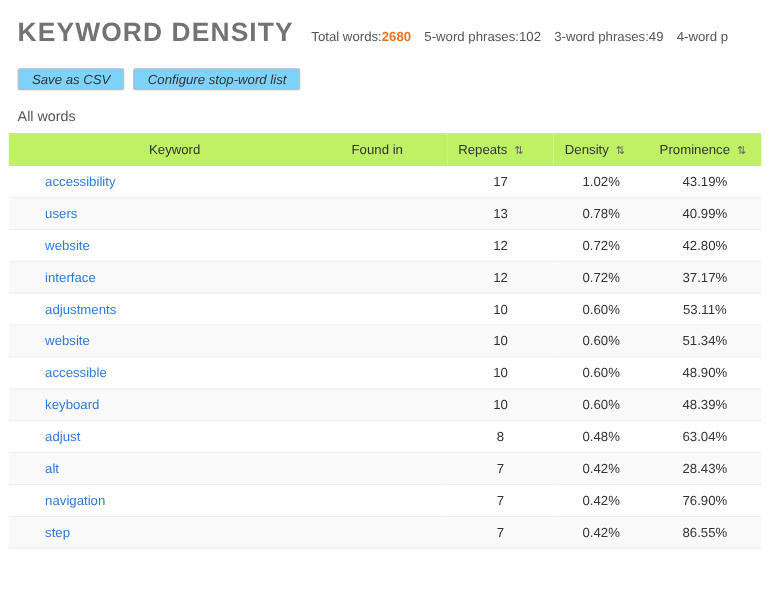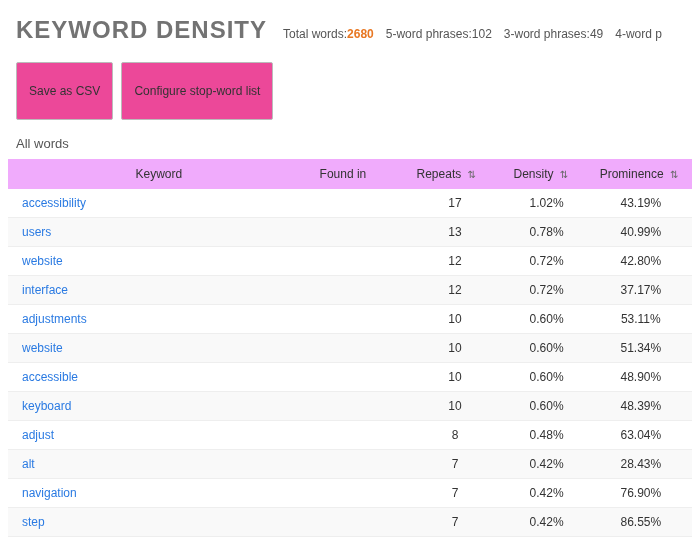--- a/index.html
+++ b/index.html
@@ -48,45 +48,46 @@
     }
 
     .toolbar {
       padding: 8px 16px 12px 16px;
       display: flex;
       gap: 8px;
     }
 
     .btn {
       border: 1px solid #bbb;
-      background: #ec4899;
-      padding: 21px 12px;
+      background: #7dd3fc;
+      padding: 2px 12px;
       font-size: 12px;
       cursor: pointer;
       border-radius: 2px;
       color: #333;
+      font-style: italic;
     }
 
     .section-label {
       padding: 4px 16px 8px 16px;
       font-size: 13px;
       color: #555;
     }
 
     .table-wrapper {
       padding: 0 8px;
     }
 
     table {
       width: 100%;
       border-collapse: collapse;
     }
 
     thead tr {
-      background: #f0abfc;
+      background: #bef264;
       margin-top: 12px;
     }
 
     thead th {
       padding: 8px 10px;
       font-size: 12px;
       font-weight: normal;
       color: #333;
       text-align: left;
       border: none;
@@ -116,20 +117,21 @@
     }
 
     tbody td.keyword-cell {
       text-align: left;
       padding-left: 14px;
     }
 
     tbody td.keyword-cell a {
       color: #2a7ae2;
       text-decoration: none;
+      margin-left: 19px;
     }
 
     .sort-icon {
       display: inline-block;
       margin-left: 3px;
       font-size: 10px;
       color: #666;
     }
 
     .col-found {

